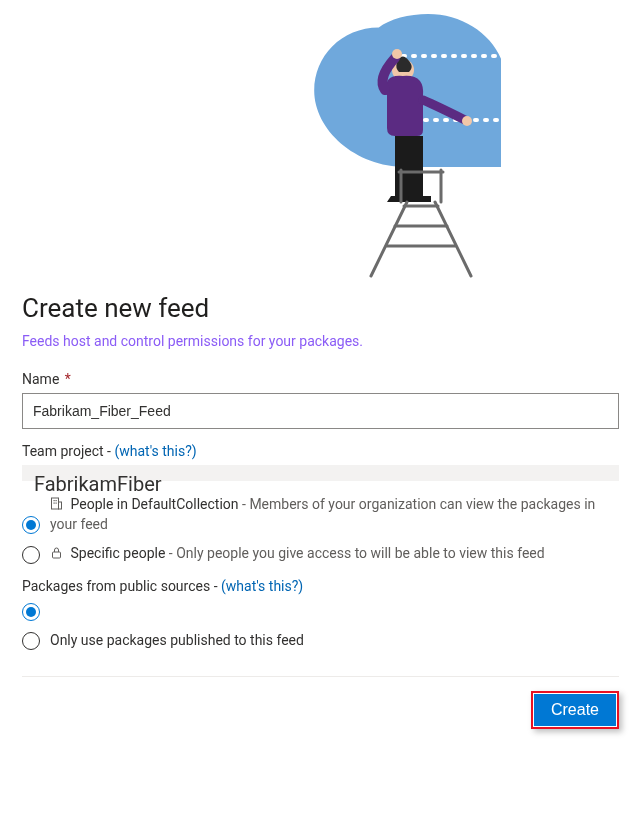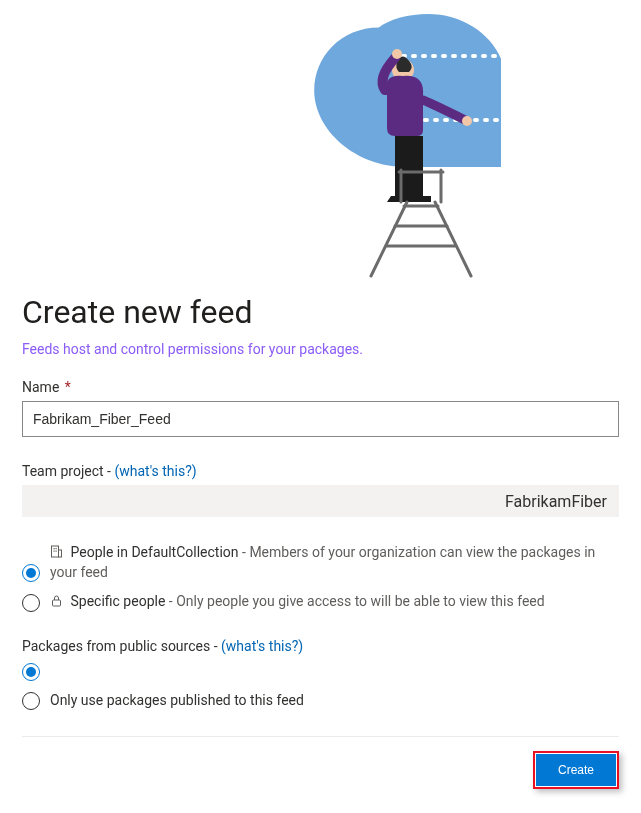--- a/index.html
+++ b/index.html
@@ -7,35 +7,35 @@
     margin: 0;
     padding: 0;
     font-family: "Segoe UI", -apple-system, BlinkMacSystemFont, Roboto, Helvetica, Arial, sans-serif;
     color: #323130;
     font-size: 14px;
     width: 641px;
     background: #fff;
   }
   .panel { padding: 0 22px 22px 22px; }
   .illustration-wrap { text-align: center; padding: 6px 0 6px 0; }
-  h1.title { font-size: 32px; font-weight: 400; margin: 6px 0 10px 0; color: #201f1e; }
+  h1.title { font-size: 26px; font-weight: 400; margin: 6px 0 10px 0; color: #201f1e; }
   .subtitle { margin: 0 0 22px 0; color: #8b5cf6; }
   .field-label { margin: 0 0 6px 0; }
   .req { color: #a4262c; margin-left: 2px; }
   .link { color: #0065b3; cursor: pointer; }
   .text-input {
     width: 100%; padding: 6px 10px; font-size: 14px;
     border: 1px solid #8a8886; background: #fff; color: #323130;
     height: 36px;
   }
   .readonly-field {
-    width: 100%; padding: 7px 12px; font-size: 16px;
-    background: #f3f2f1; color: #323130; height: 32px; text-align: right;
+    width: 100%; padding: 7px 12px; font-size: 20px;
+    background: #f3f2f1; color: #323130; height: 16px;
   }
-  .section { margin-top: 26px; }
+  .section { margin-top: 14px; }
   .radio-row {
     display: flex; align-items: flex-end;
     margin: 8px 0 10px 0;
   }
   .radio {
     width: 18px; height: 18px; border: 1px solid #323130;
     border-radius: 50%; position: relative; flex: 0 0 18px;
     margin-top: 1px; cursor: pointer; background: #fff;
   }
   .radio.checked { border: 1px solid #0078d4; }
@@ -43,21 +43,21 @@
     content: ""; position: absolute; width: 10px; height: 10px;
     background: #0078d4; border-radius: 50%; top: 3px; left: 3px;
   }
   .radio-content { margin-left: 10px; line-height: 1.35; }
   .radio-content .icon { display:inline-block; vertical-align: -1px; margin-right: 4px; }
   .muted { color: #605e5c; }
   .spacer-line { border: 0; border-top: 1px solid #edebe9; margin: 26px 0 14px 0; }
   .btn-row { display: flex; justify-content: flex-end; gap: 8px; }
   .btn {
     height: 32px; min-width: 80px; padding: 0 16px;
-    font-size: 12px; cursor: pointer; border: 1px solid transparent;
+    font-size: 16px; cursor: pointer; border: 1px solid transparent;
   }
   .btn-primary {
     background: #0078d4; color: #fff; border-color: #0078d4;
   }
   .btn-default {
     background: #fff; border: 1px solid #8a8886; color: #323130;
   }
   .primary-highlight {
     border: 2px solid #e81123; padding: 1px;
     box-shadow: 3px 3px 6px rgba(0,0,0,0.25);

